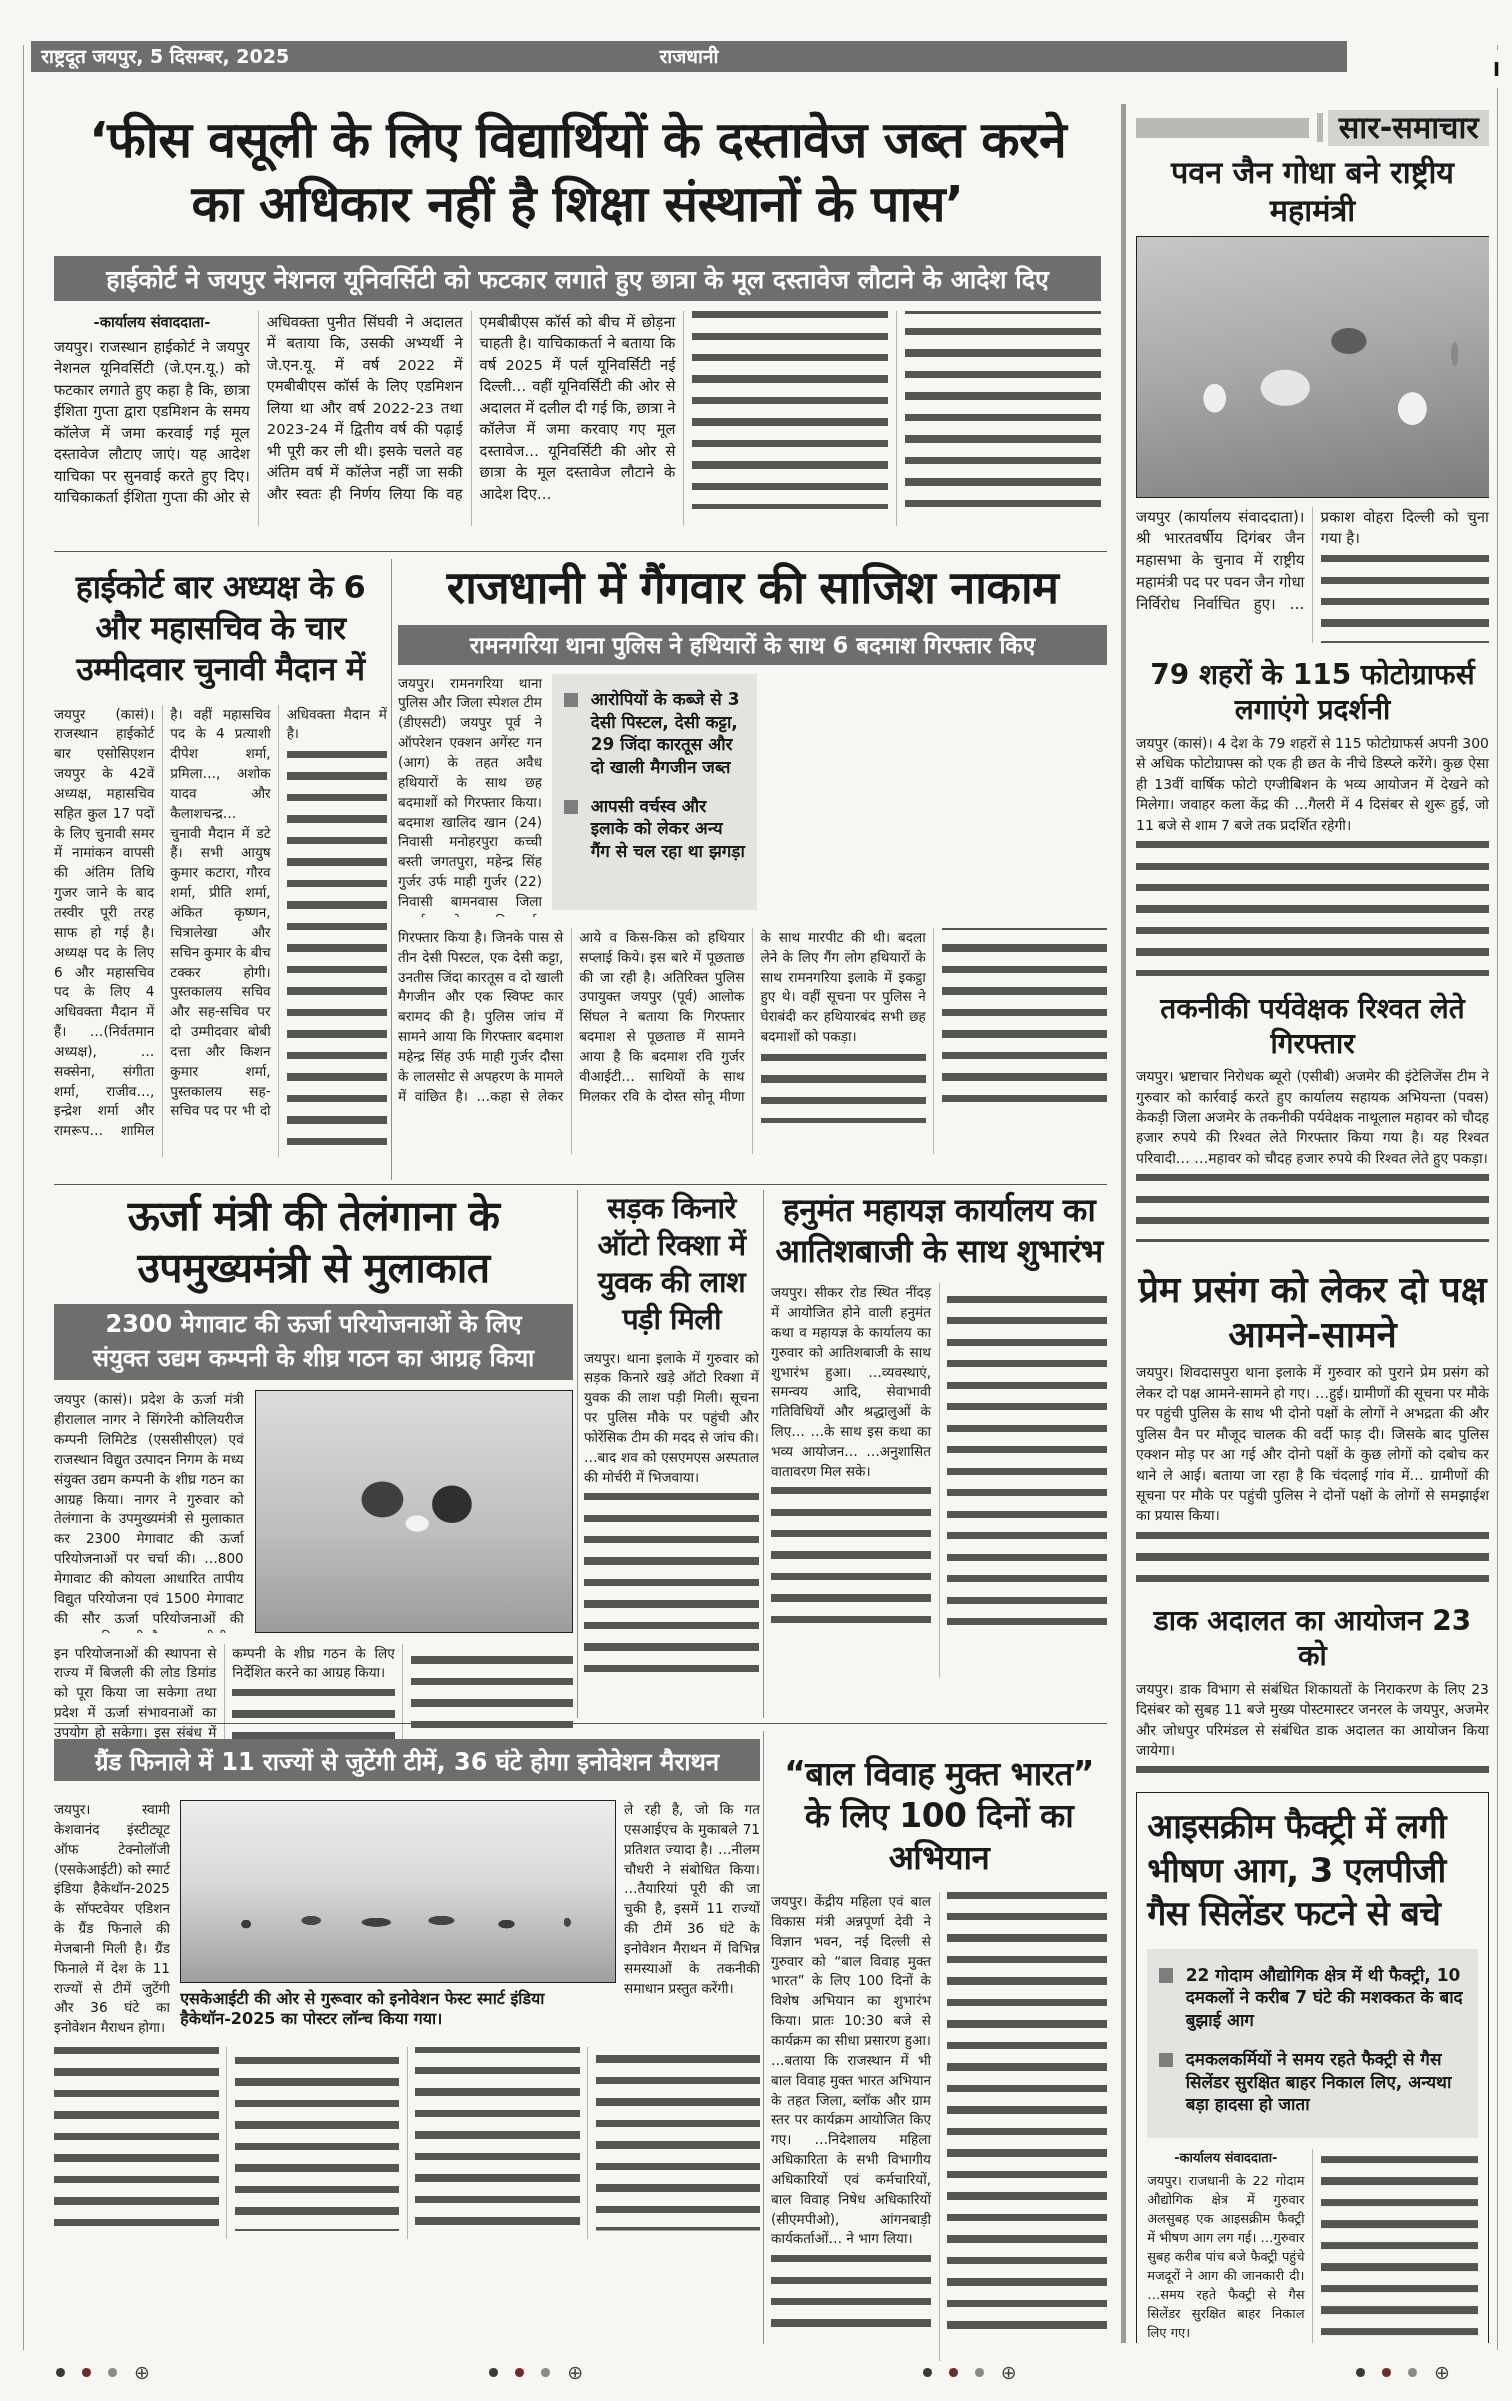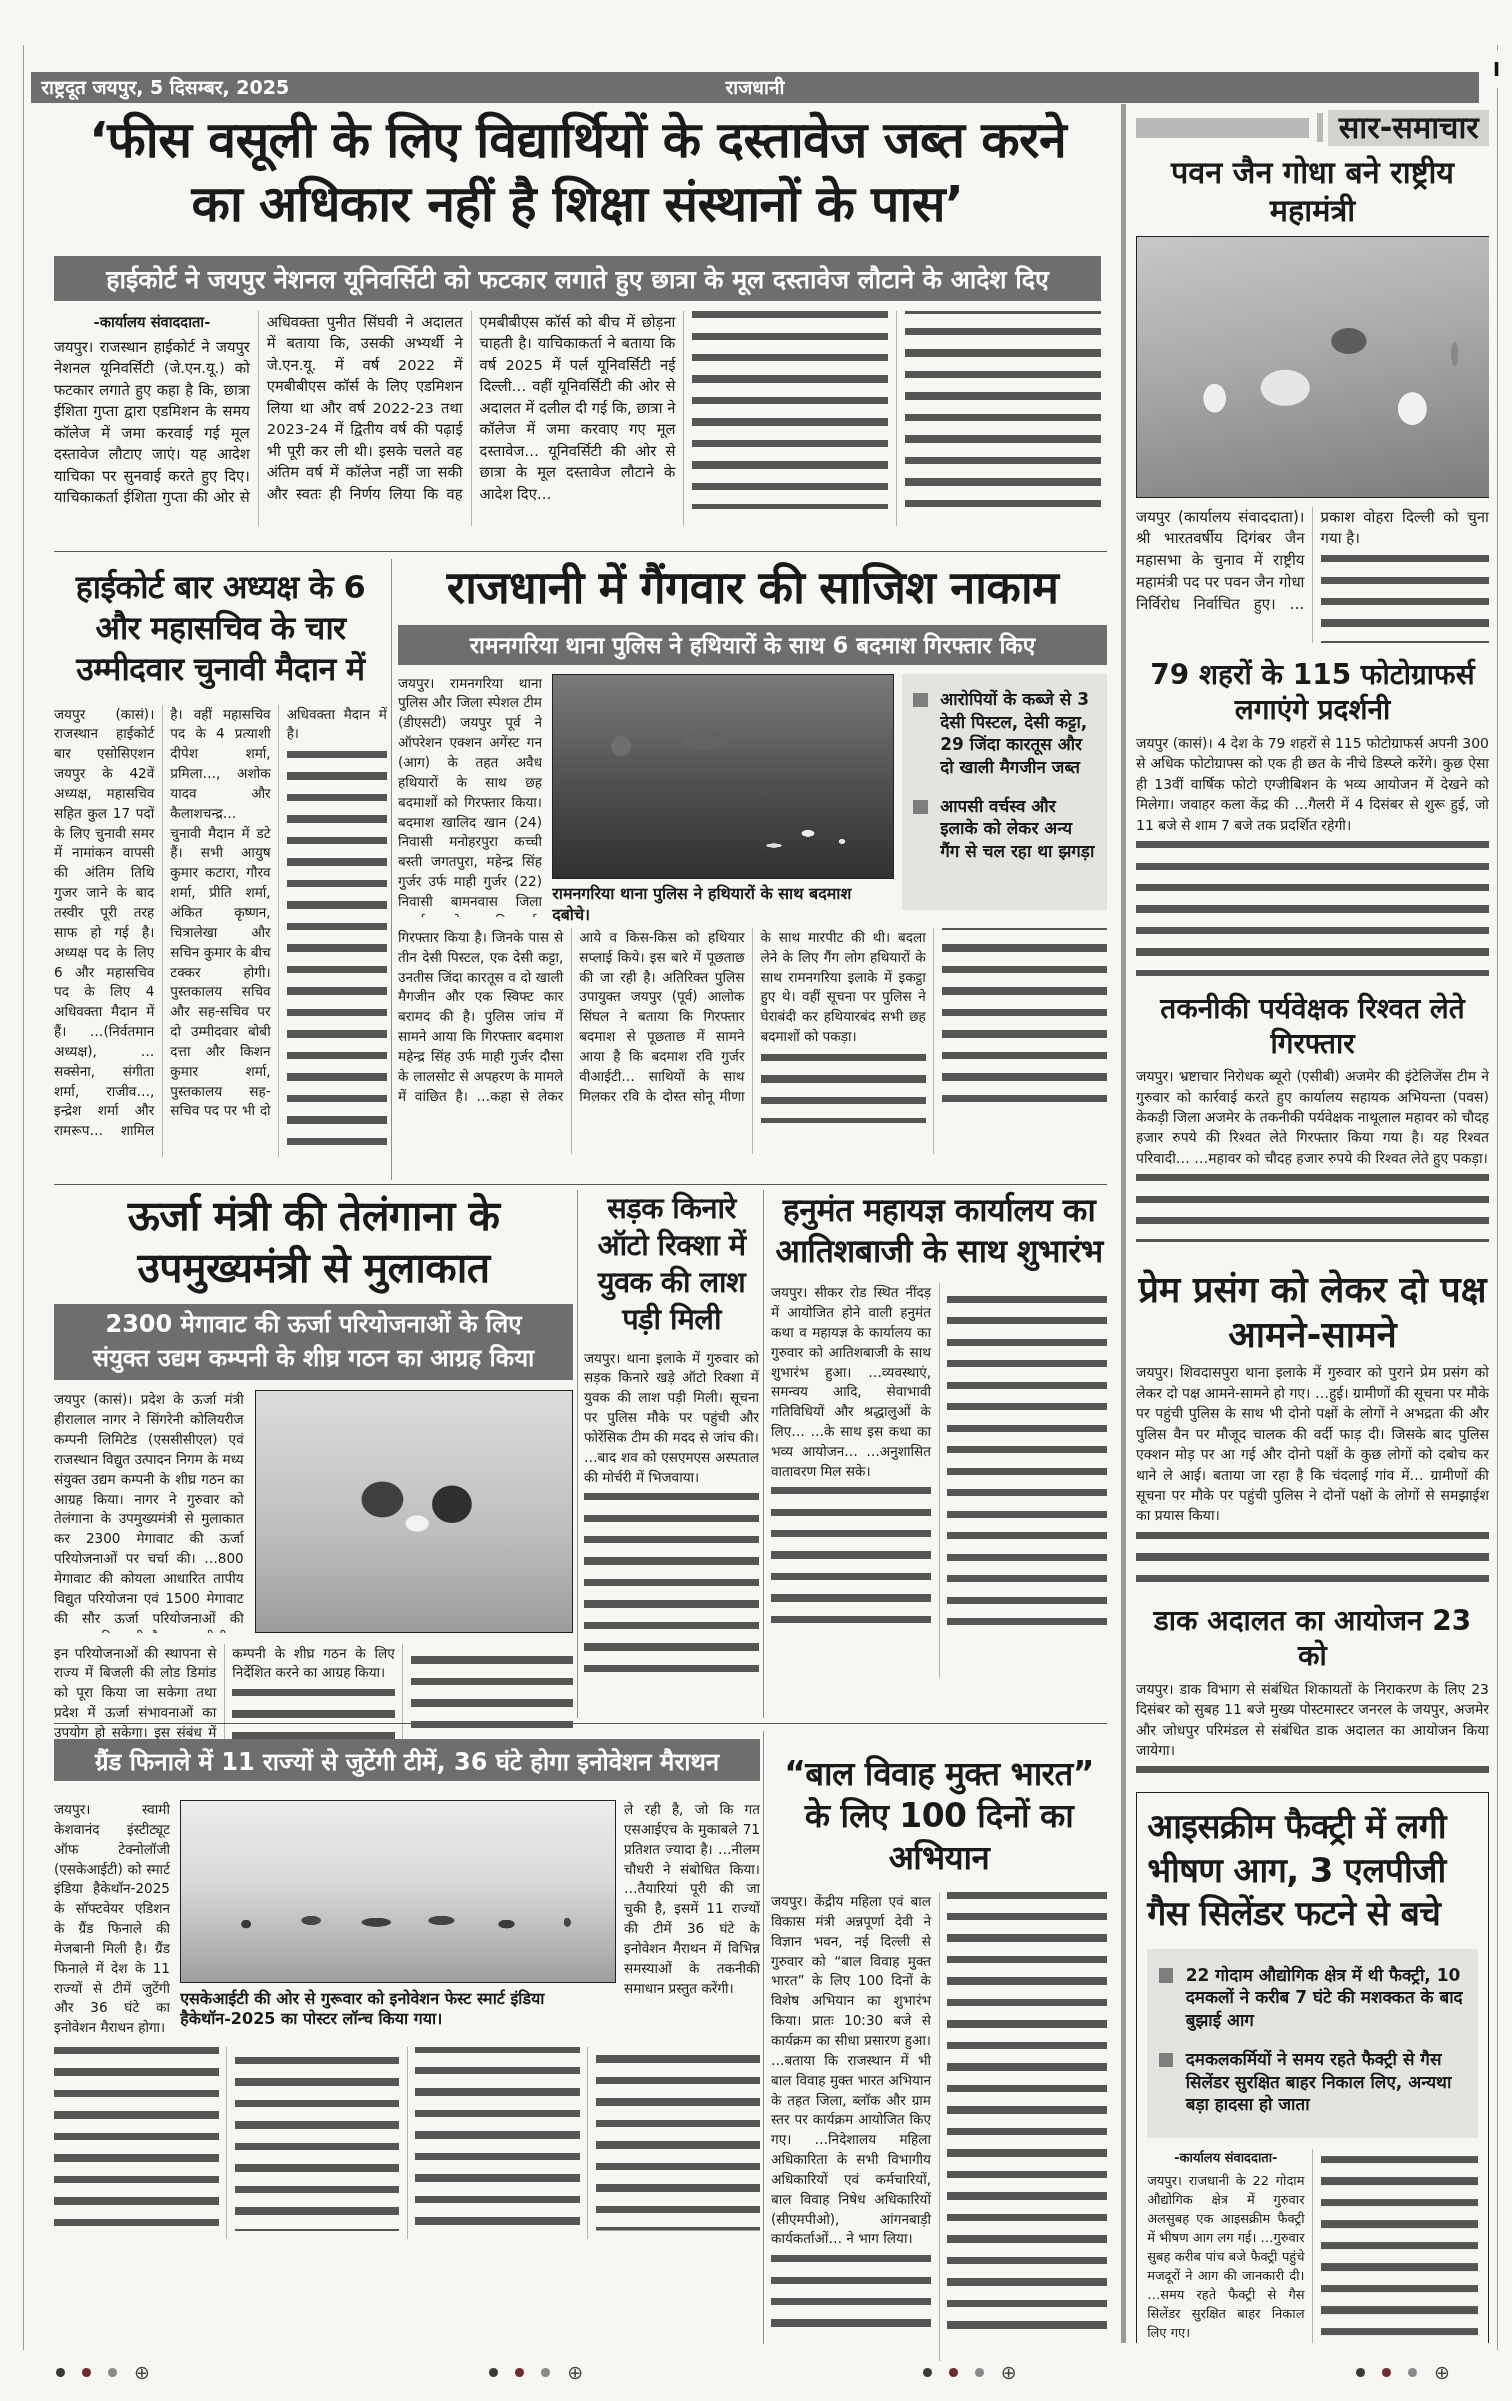--- a/index.html
+++ b/index.html
@@ -1,20 +1,20 @@
 <!DOCTYPE html>
 <html lang="hi" style="font-size:9px"><head>
 <meta charset="utf-8">
 <style>
   html,body{margin:0;padding:0;background:#d8d6d2;}
   .page{position:relative;width:1512px;height:2401px;background:#f7f6f2;color:#1a1a1a;
         font-family:"DejaVu Sans","Liberation Sans",sans-serif;overflow:hidden;}
   .abs{position:absolute;}
   .edge{position:absolute;top:45px;bottom:51px;width:1.1px;background:#9a9a9a;}
-  .masthead{position:absolute;left:31px;top:72px;width:1448px;height:30.5px;background:#6e6e6e;
+  .masthead{position:absolute;left:31px;top:41px;width:1316px;height:30.5px;background:#6e6e6e;
             color:#fff;display:flex;align-items:center;font-weight:bold;font-size:19px;}
   .masthead .left{padding-left:10.2px;}
   .masthead .center{position:absolute;left:0;right:0;text-align:center;}
   .pagemark{position:absolute;left:1487px;top:50px;width:19px;height:38px;background:#f7f6f2;
             color:#111;font-weight:bold;font-size:19px;display:flex;align-items:center;justify-content:center;}
   .headline{font-weight:bold;text-align:center;line-height:1.28;letter-spacing:-0.6px;}
   .subbar{background:#6e6e6e;color:#fff;font-weight:bold;text-align:center;}
   .body-text{font-size:14.7px;line-height:1.46;text-align:justify;}
   .byline{display:block;text-align:center;font-weight:bold;margin-bottom:3.4px;}
   .cols-2{column-count:2;column-gap:16px;column-rule:0.6px solid #b5b5b5;}
@@ -106,24 +106,20 @@
   <div class="vr" style="left:391px;top:559px;height:621px;"></div>
 
   <div class="abs" style="left:398px;top:559px;width:709px;height:621px;">
     <div class="headline" style="font-size:45px;">राजधानी में गैंगवार की साजिश नाकाम</div>
     <div class="subbar" style="font-size:22.6px;padding:4.5px 0;margin-top:8px;">रामनगरिया थाना पुलिस ने हथियारों के साथ 6 बदमाश गिरफ्तार किए</div>
     <div style="display:flex;gap:10.2px;margin-top:9px;height:243px;">
       <div class="body-text" style="width:144px;overflow:hidden;font-size:13.6px;">
         <span>जयपुर। रामनगरिया थाना पुलिस और जिला स्पेशल टीम (डीएसटी) जयपुर पूर्व ने ऑपरेशन एक्शन अगेंस्ट गन (आग) के तहत अवैध हथियारों के साथ छह बदमाशों को गिरफ्तार किया। बदमाश खालिद खान (24) निवासी मनोहरपुरा कच्ची बस्ती जगतपुरा, महेन्द्र सिंह गुर्जर उर्फ माही गुर्जर (22) निवासी बामनवास जिला सवाई माधोपुर, रवि गुर्जर (20) निवासी जामडोली…</span>
         
       </div>
-      <div style="flex:1;">
-        <div class="photo ph-gang" style="width:100%;height:203px;"></div>
-        <div class="caption">रामनगरिया थाना पुलिस ने हथियारों के साथ बदमाश दबोचे।</div>
-      </div>
       <ul class="bullets" style="width:186px;height:216px;">
         <li>आरोपियों के कब्जे से 3 देसी पिस्टल, देसी कट्टा, 29 जिंदा कारतूस और दो खाली मैगजीन जब्त</li>
         <li>आपसी वर्चस्व और इलाके को लेकर अन्य गैंग से चल रहा था झगड़ा</li>
       </ul>
     </div>
     <div class="body-text cols-4" style="margin-top:11.3px;height:226px;overflow:hidden;font-size:13.6px;">
       <span>गिरफ्तार किया है। जिनके पास से तीन देसी पिस्टल, एक देसी कट्टा, उनतीस जिंदा कारतूस व दो खाली मैगजीन और एक स्विफ्ट कार बरामद की है। पुलिस जांच में सामने आया कि गिरफ्तार बदमाश महेन्द्र सिंह उर्फ माही गुर्जर दौसा के लालसोट से अपहरण के मामले में वांछित है। …कहा से लेकर आये व किस-किस को हथियार सप्लाई किये। इस बारे में पूछताछ की जा रही है। अतिरिक्त पुलिस उपायुक्त जयपुर (पूर्व) आलोक सिंघल ने बताया कि गिरफ्तार बदमाश से पूछताछ में सामने आया है कि बदमाश रवि गुर्जर वीआईटी… साथियों के साथ मिलकर रवि के दोस्त सोनू मीणा के साथ मारपीट की थी। बदला लेने के लिए गैंग लोग हथियारों के साथ रामनगरिया इलाके में इकट्ठा हुए थे। वहीं सूचना पर पुलिस ने घेराबंदी कर हथियारबंद सभी छह बदमाशों को पकड़ा।</span>
       <div class="greek" style="height:254px;margin-top:6.8px;"></div>
     </div>
   </div>

